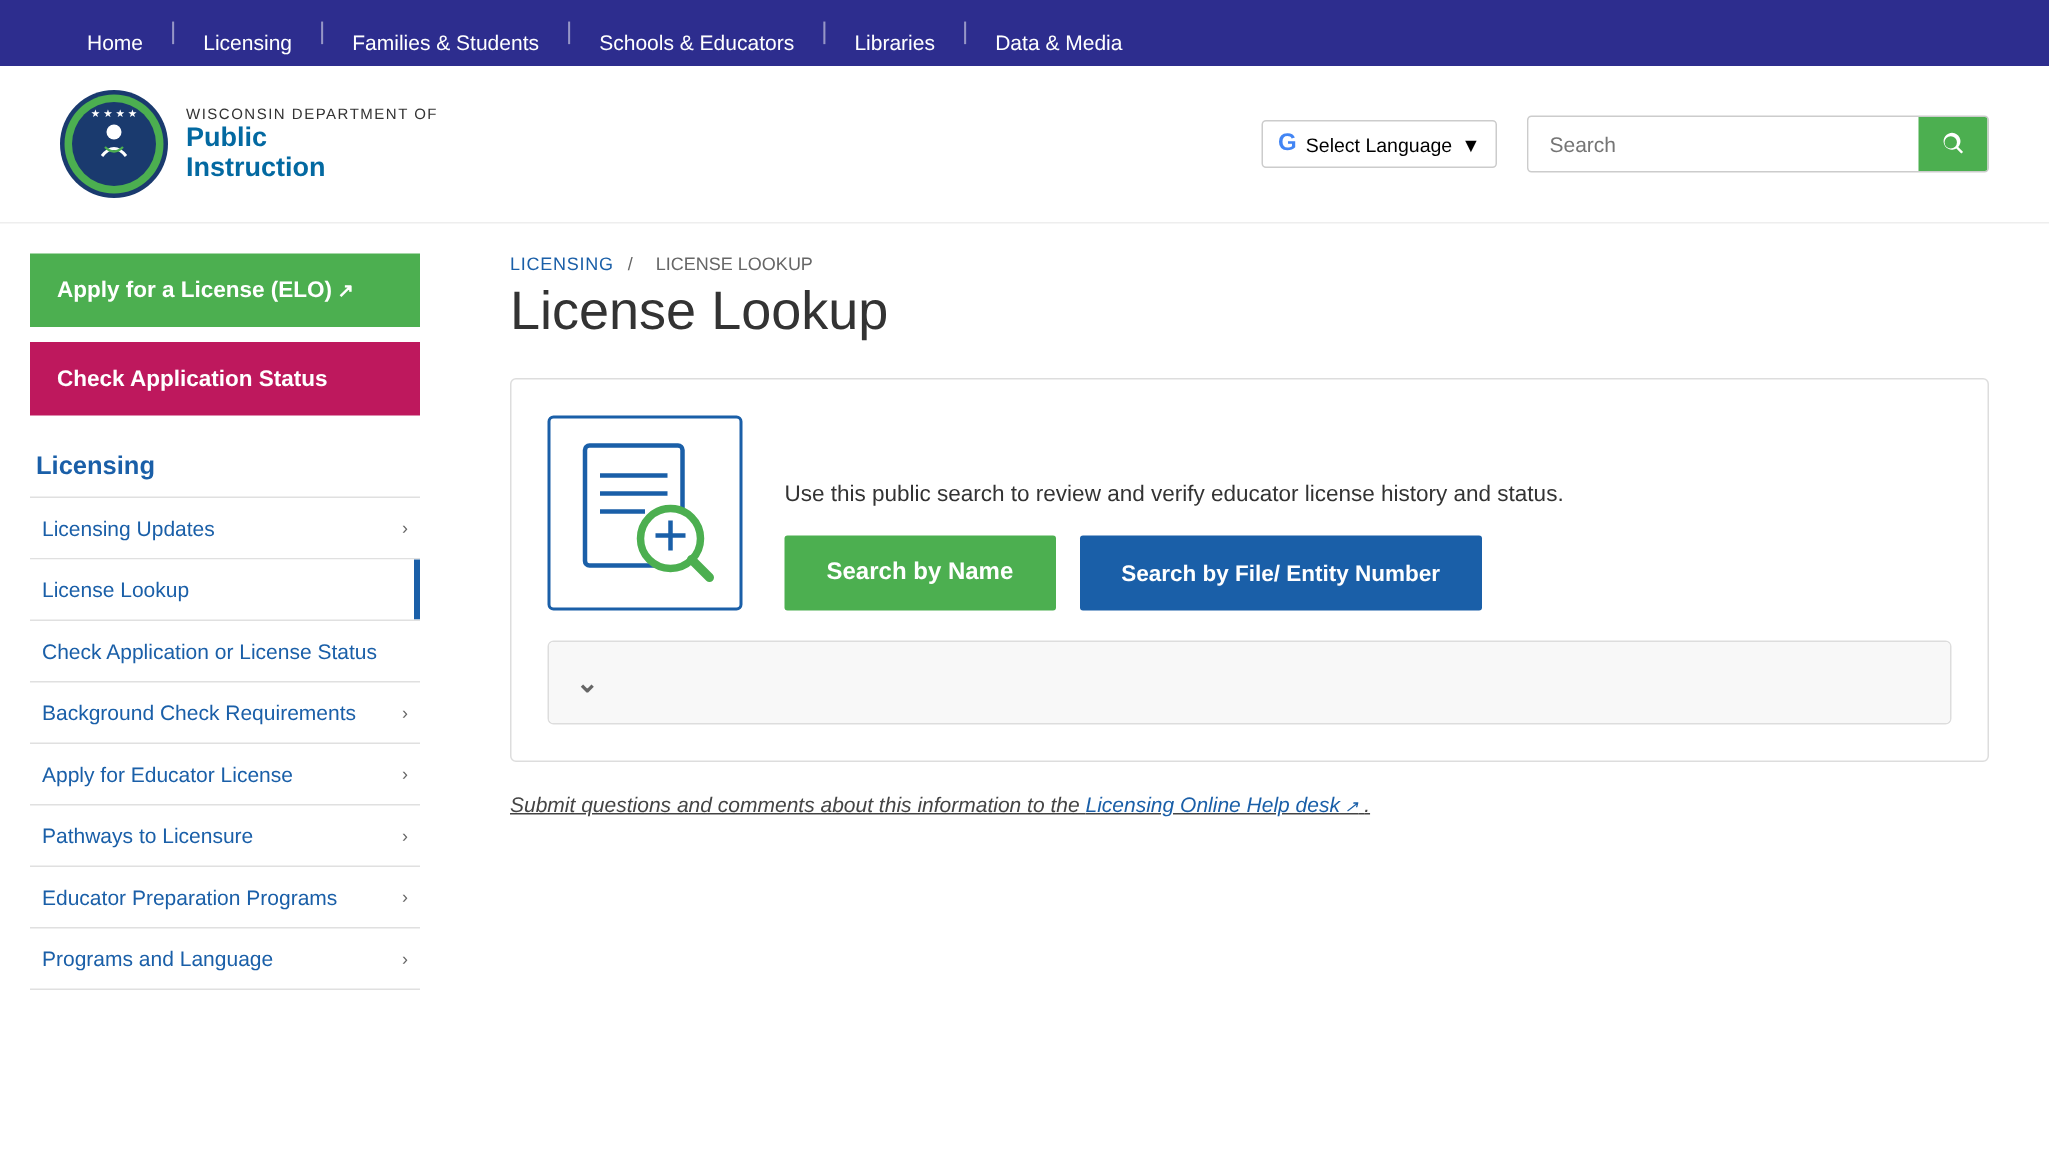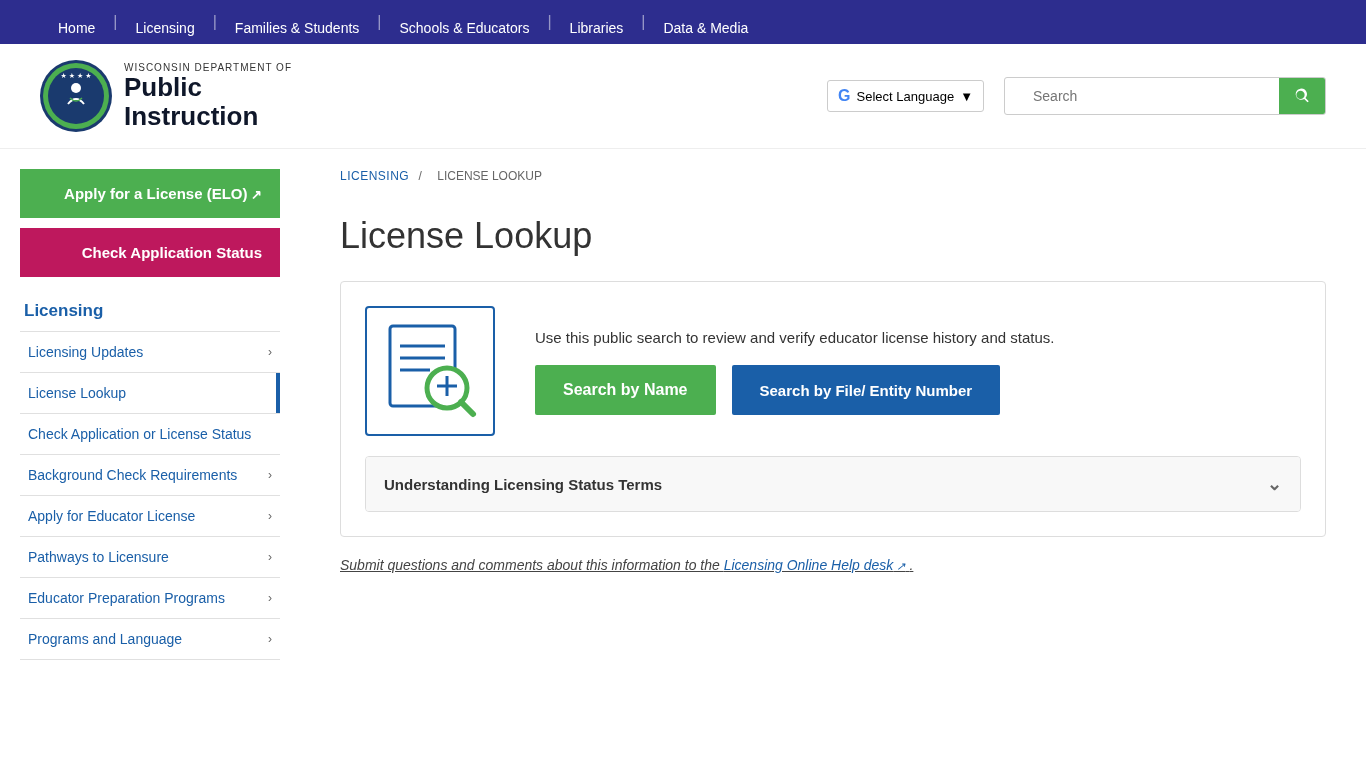--- a/index.html
+++ b/index.html
@@ -65,22 +65,22 @@
       flex-direction: column;
     }
     .logo-text .dept-small {
       font-size: 10px;
       color: #333;
       font-weight: normal;
       letter-spacing: 1px;
       text-transform: uppercase;
     }
     .logo-text .dept-large {
-      font-size: 26px;
-      color: #0f172a;
+      font-size: 18px;
+      color: #0369a1;
       font-weight: bold;
       line-height: 1.1;
     }
     .logo-text .dept-large span {
       display: block;
     }
 
     .header-right {
       display: flex;
       align-items: center;
@@ -101,21 +101,20 @@
       font-size: 16px;
       font-weight: bold;
       color: #4285f4;
     }
     .search-bar {
       display: flex;
       align-items: center;
       border: 1px solid #ccc;
       border-radius: 3px;
       overflow: hidden;
-      padding-left: 14px;
     }
     .search-input {
       border: none;
       outline: none;
       padding: 8px 14px;
       font-size: 14px;
       width: 260px;
     }
     .search-btn {
       background: #4caf50;
@@ -146,21 +145,21 @@
     }
     .sidebar-btn {
       display: block;
       width: 260px;
       padding: 16px 18px;
       font-size: 15px;
       font-weight: bold;
       color: #fff;
       border: none;
       cursor: pointer;
-      text-align: right;
+      text-align: left;
       margin-bottom: 10px;
       text-decoration: none;
     }
     .sidebar-btn-green {
       background: #4caf50;
     }
     .sidebar-btn-blue {
       background: #be185d;
     }
     .sidebar-btn-ext::after {
@@ -206,21 +205,21 @@
     }
 
     
     #main {
       flex: 1;
       padding: 20px 40px 40px 40px;
     }
     .breadcrumb {
       font-size: 12px;
       color: #666;
-      margin-bottom: 32px;
+      margin-bottom: 3px;
     }
     .breadcrumb a {
       color: #1a5fa8;
       text-decoration: none;
       font-size: 12px;
       letter-spacing: 0.5px;
       text-transform: uppercase;
     }
     .breadcrumb span {
       margin: 0 6px;
@@ -239,22 +238,22 @@
     }
 
     .lookup-card {
       border: 1px solid #ddd;
       border-radius: 4px;
       padding: 24px;
       margin-bottom: 20px;
     }
     .lookup-top {
       display: flex;
-      align-items: center;
-      gap: 40px;
+      align-items: flex-end;
+      gap: 28px;
       margin-bottom: 20px;
     }
     .lookup-icon {
       width: 130px;
       height: 130px;
       flex-shrink: 0;
       border: 2px solid #1a5fa8;
       border-radius: 4px;
       display: flex;
       align-items: center;
@@ -482,21 +481,20 @@
           <p class="lookup-desc">Use this public search to review and verify educator license history and status.</p>
           <div class="lookup-buttons">
             <button class="btn-green">Search by Name</button>
             <button class="btn-blue">Search by File/ Entity Number</button>
           </div>
         </div>
       </div>
 
       <div class="accordion">
         <div class="accordion-header">
-          <span>Understanding Licensing Status Terms</span>
           <span class="accordion-chevron">⌄</span>
         </div>
       </div>
     </div>
 
     <p class="submit-note">
       <span>Submit questions and comments about this information to the </span>
       <a>Licensing Online Help desk</a>
       <span>.</span>
     </p>

